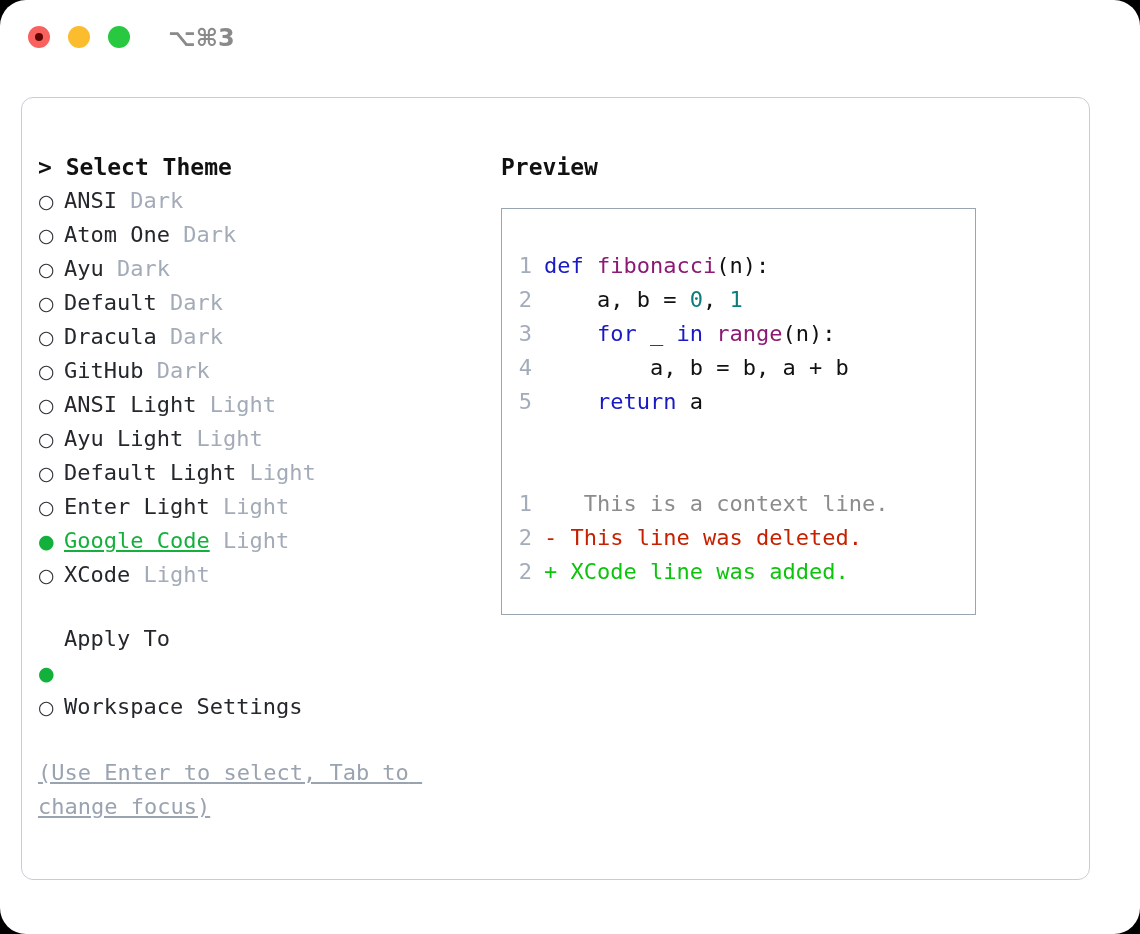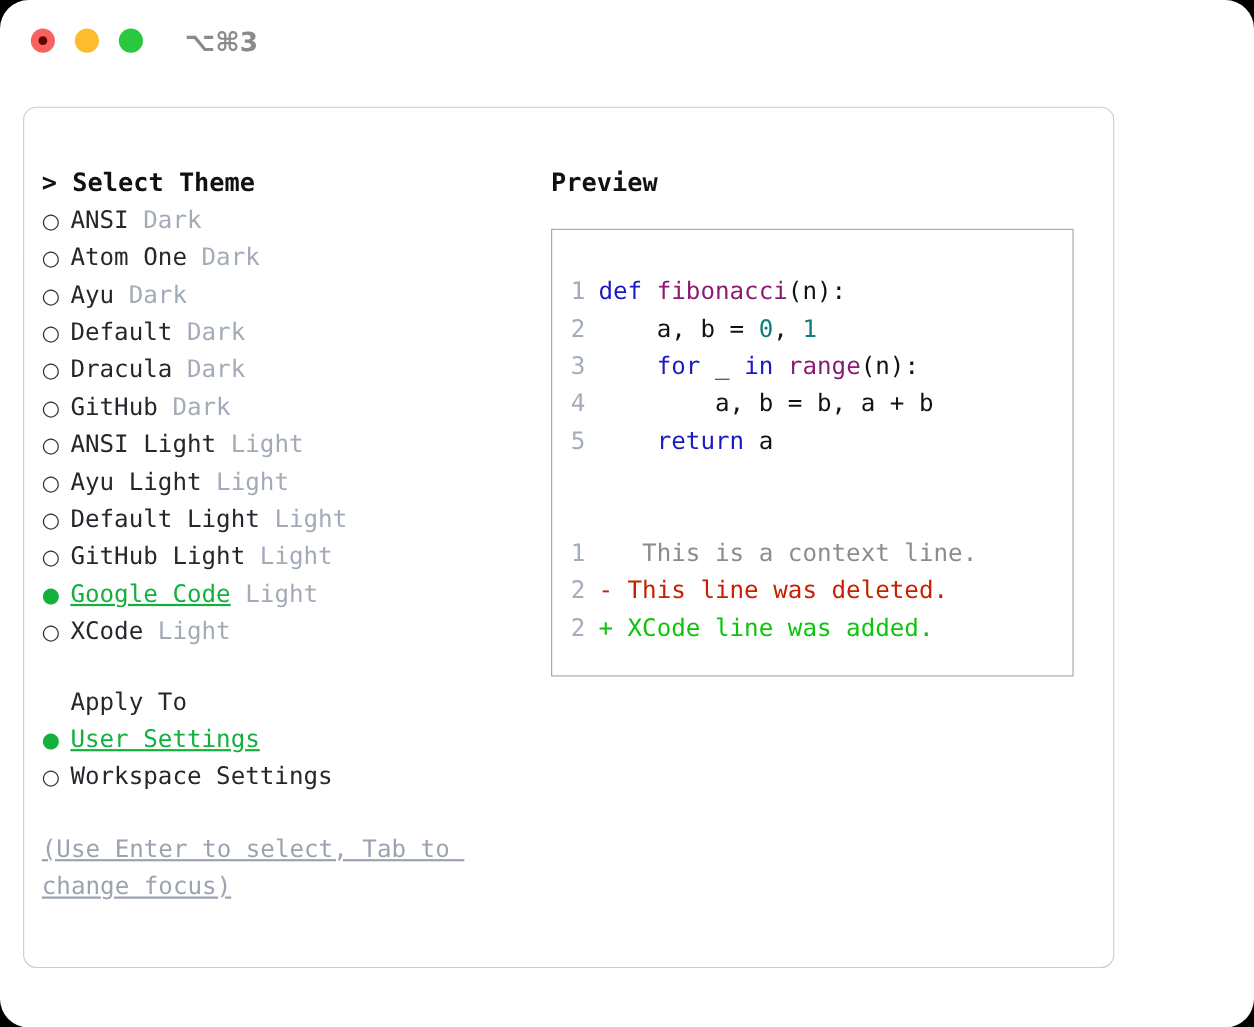--- a/index.html
+++ b/index.html
@@ -65,21 +65,21 @@
     color: #8a8a8a;
     letter-spacing: 0px;
     font-family: "DejaVu Sans", "Liberation Sans", sans-serif;
   }
 
   
   #panel {
     position: absolute;
     left: 21px;
     top: 97px;
-    width: 992px;
+    width: 1069px;
     height: 783px;
     border: 1.5px solid #c7cdd6;
     border-radius: 12px;
     box-sizing: border-box;
     background: #ffffff;
   }
 
   
   #left-col {
     position: absolute;
@@ -200,29 +200,29 @@
       <div id="theme-list">
           <div class="opt-row"><span class="bullet">○</span><span class="opt-name">ANSI</span><span> </span><span class="opt-variant">Dark</span></div>
           <div class="opt-row"><span class="bullet">○</span><span class="opt-name">Atom One</span><span> </span><span class="opt-variant">Dark</span></div>
           <div class="opt-row"><span class="bullet">○</span><span class="opt-name">Ayu</span><span> </span><span class="opt-variant">Dark</span></div>
           <div class="opt-row"><span class="bullet">○</span><span class="opt-name">Default</span><span> </span><span class="opt-variant">Dark</span></div>
           <div class="opt-row"><span class="bullet">○</span><span class="opt-name">Dracula</span><span> </span><span class="opt-variant">Dark</span></div>
           <div class="opt-row"><span class="bullet">○</span><span class="opt-name">GitHub</span><span> </span><span class="opt-variant">Dark</span></div>
           <div class="opt-row"><span class="bullet">○</span><span class="opt-name">ANSI Light</span><span> </span><span class="opt-variant">Light</span></div>
           <div class="opt-row"><span class="bullet">○</span><span class="opt-name">Ayu Light</span><span> </span><span class="opt-variant">Light</span></div>
           <div class="opt-row"><span class="bullet">○</span><span class="opt-name">Default Light</span><span> </span><span class="opt-variant">Light</span></div>
-          <div class="opt-row"><span class="bullet">○</span><span class="opt-name">GitHub Light</span><span> </span><span class="opt-variant">Light</span></div>
+          <div class="opt-row"><span class="bullet">○</span><span class="opt-name">Enter Light</span><span> </span><span class="opt-variant">Light</span></div>
           <div class="opt-row"><span class="bullet on">●</span><span class="opt-name sel">Google Code</span><span> </span><span class="opt-variant">Light</span></div>
           <div class="opt-row"><span class="bullet">○</span><span class="opt-name">XCode</span><span> </span><span class="opt-variant">Light</span></div>
         </div>
 
       <div class="spacer-sm"></div>
       <div class="subhead">Apply To</div>
       <div id="apply-list">
-          <div class="opt-row"><span class="bullet on">●</span><span class="opt-name sel">User Settings</span></div>
+          <div class="opt-row"><span class="bullet on">●</span></div>
           <div class="opt-row"><span class="bullet">○</span><span class="opt-name">Workspace Settings</span></div>
         </div>
 
       <div class="hint">(Use Enter to select, Tab to change focus)</div>
     </div>
 
     <div id="right-col">
       <div id="preview-title">Preview</div>
       <div id="code-box">
         <div id="code-lines">

